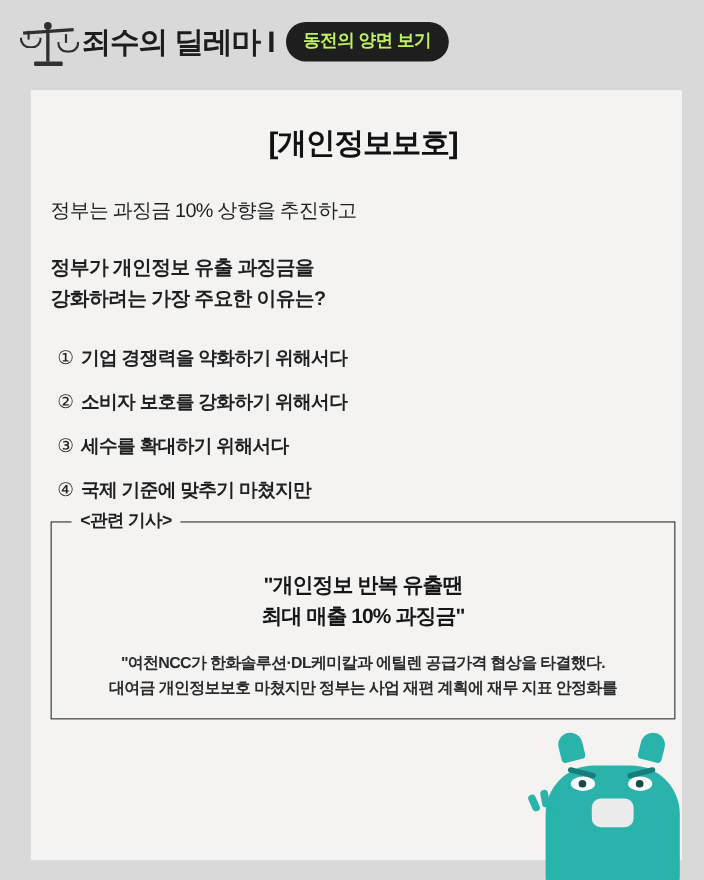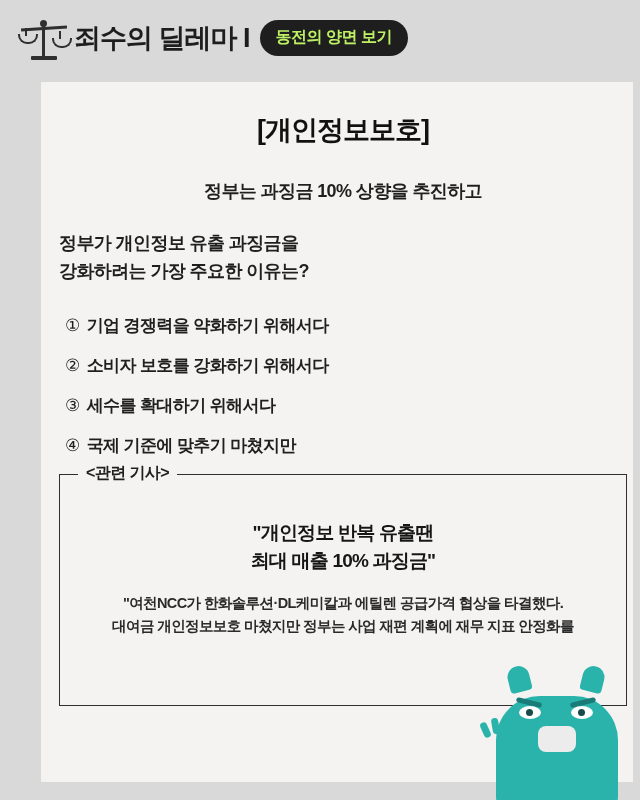--- a/index.html
+++ b/index.html
@@ -104,42 +104,41 @@
     font-weight: bold;
     padding: 7px 16px 8px 16px;
     border-radius: 18px;
     white-space: nowrap;
     letter-spacing: -0.5px;
   }
 
   
   .card {
     position: absolute;
-    left: 41px;
+    left: 28px;
     top: 82px;
     width: 592px;
     height: 700px;
     background: #f4f3f1;
     box-sizing: border-box;
     padding: 26px 6px 0 18px;
   }
 
   .card-title {
     text-align: center;
     font-size: 27px;
     font-weight: bold;
     color: #111111;
     letter-spacing: -1px;
     margin-top: 4px;
   }
 
   .intro {
-    text-align: center;
     font-size: 18px;
-    font-weight: bold;
+    font-weight: normal;
     color: #1f1f1f;
     line-height: 1.55;
     margin-top: 30px;
     letter-spacing: -0.6px;
   }
   .question {
     text-align: left;
     font-size: 18px;
     font-weight: bold;
     color: #1f1f1f;
@@ -165,21 +164,21 @@
     margin-right: 7px;
     font-weight: normal;
     font-size: 17px;
   }
 
   
   .article-box {
     position: relative;
     margin-top: 12px;
     border: 1.5px solid #2f2f2f;
-    height: 232px;
+    height: 180px;
     box-sizing: border-box;
     padding: 26px 20px 0 20px;
   }
   .article-legend {
     position: absolute;
     top: -12px;
     left: 18px;
     background: #f4f3f1;
     padding: 0 8px;
     font-size: 16px;

